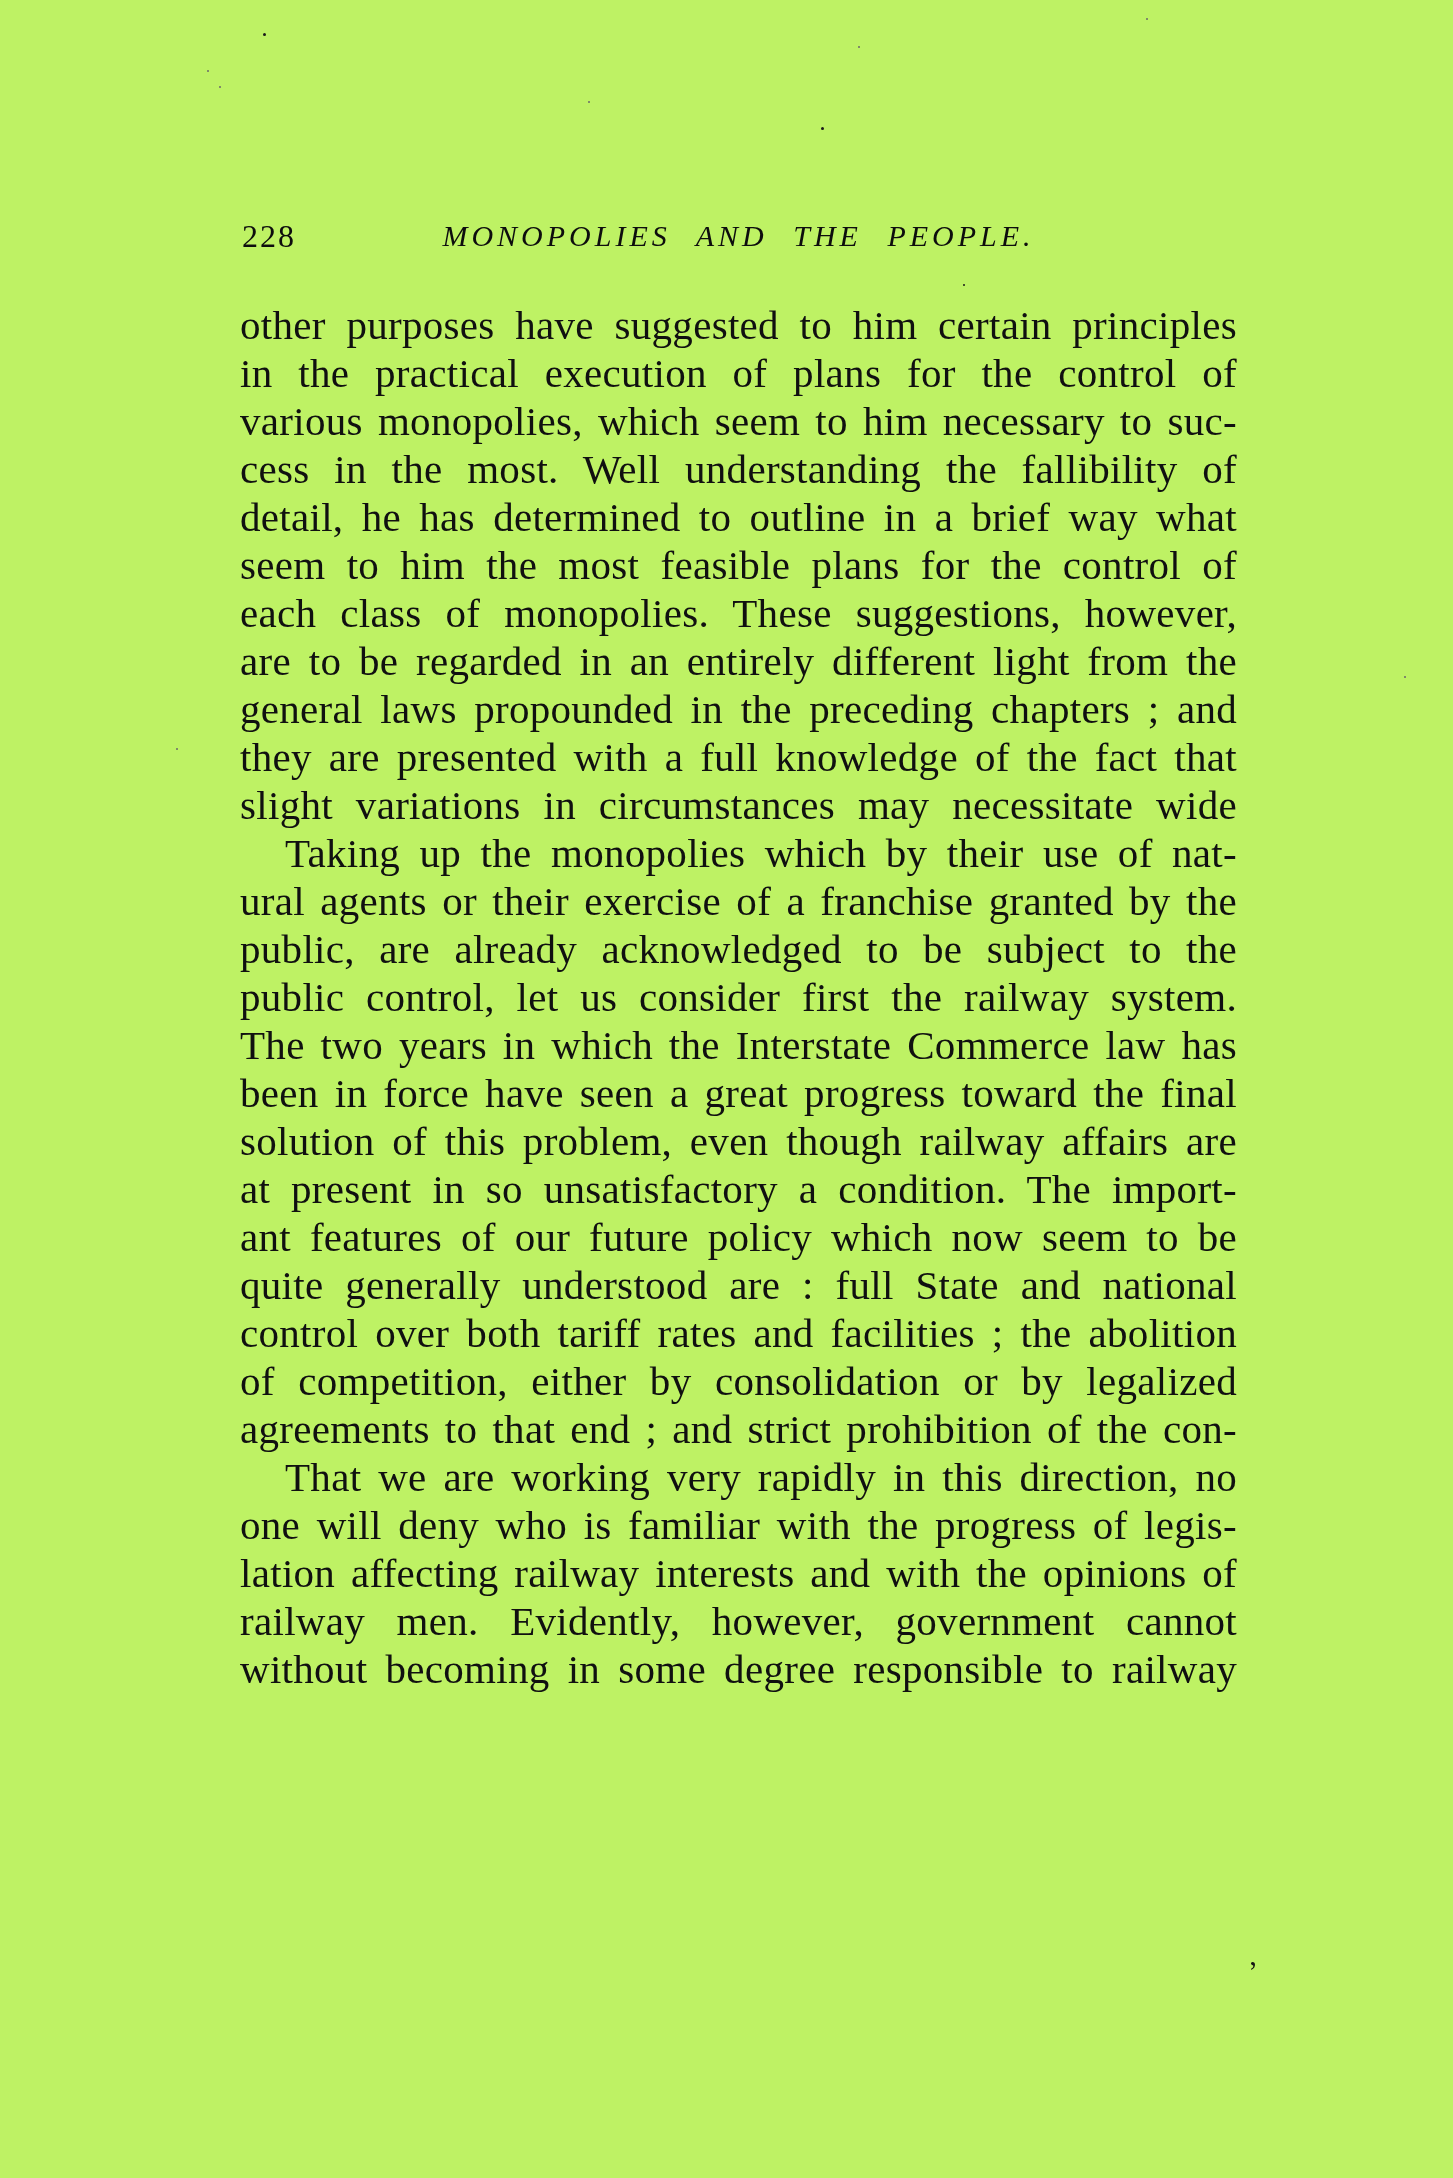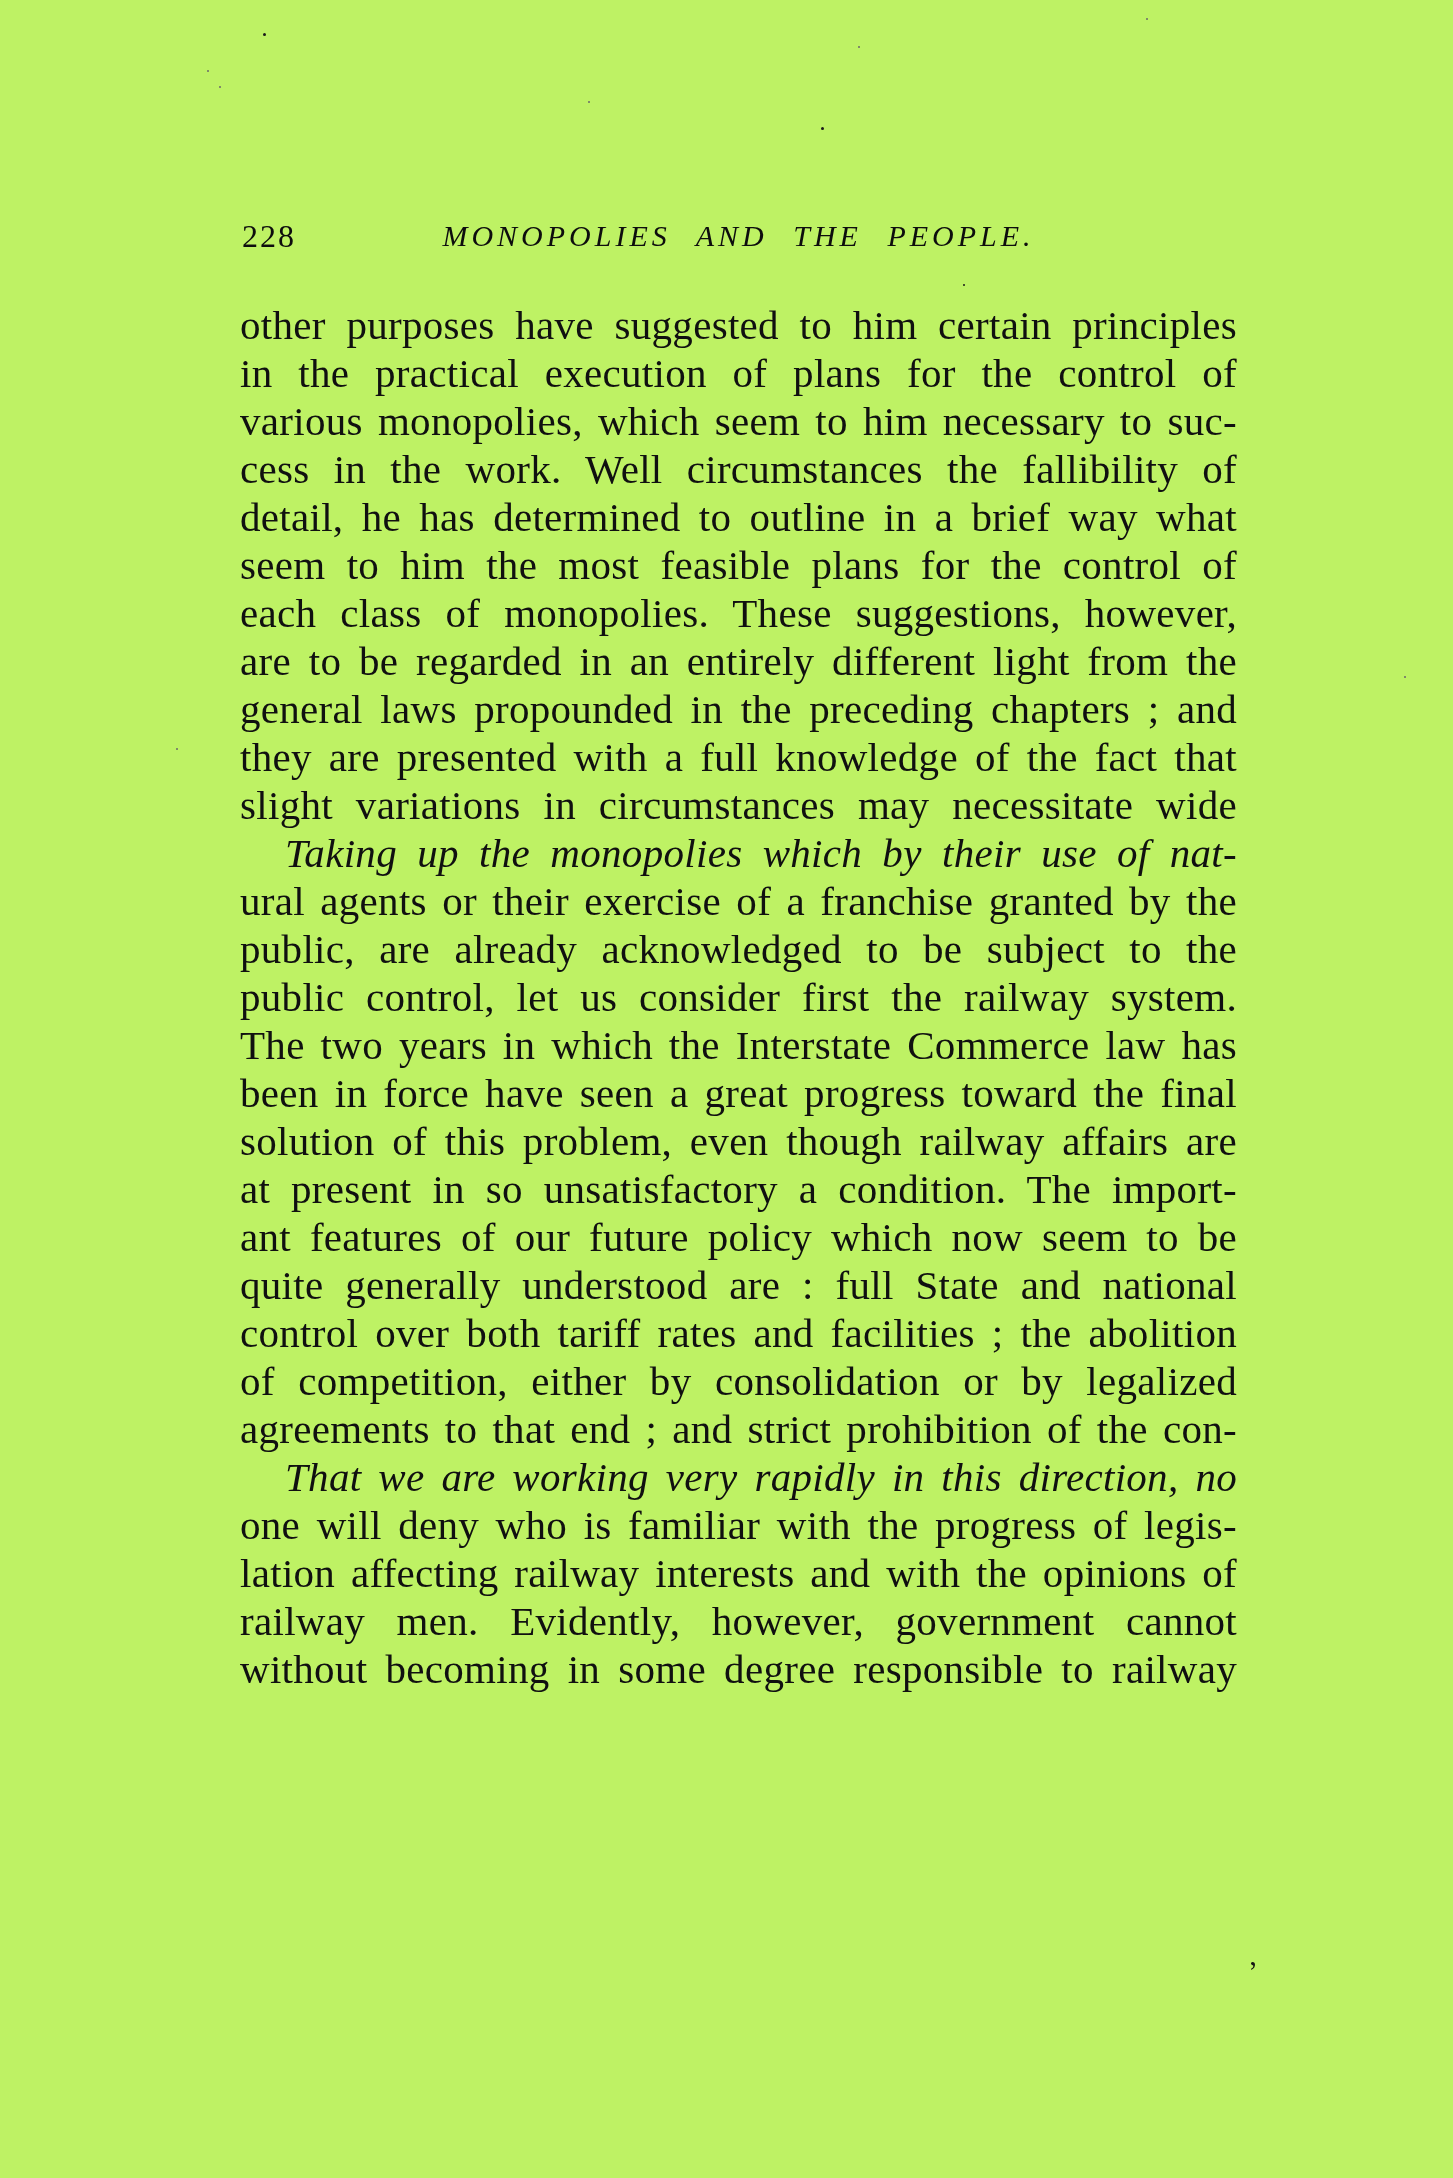--- a/index.html
+++ b/index.html
@@ -58,21 +58,20 @@
     text-align-last: justify;
     letter-spacing: 0.3px;
     white-space: nowrap-off;
     color: #101010;
   }
   .line.para-end {
     text-align-last: left;
   }
   .line.indent {
     text-indent: 45px;
-    font-style: italic;
   }
   .speckle {
     position: absolute;
     background: #1a1a1a;
     border-radius: 50%;
   }
   .speckle.faint { background: #6a6a6a; }
   .stray-comma {
     position: absolute;
     left: 1248px;
@@ -90,21 +89,21 @@
 
   <div class="running-head">
     <span class="page-number">228</span>
     <span class="running-title">MONOPOLIES AND THE PEOPLE.</span>
   </div>
 
   <div class="text-block">
       <div class="line">other purposes have suggested to him certain principles</div>
       <div class="line">in the practical execution of plans for the control of</div>
       <div class="line">various monopolies, which seem to him necessary to suc-</div>
-      <div class="line">cess in the work. Well circumstances the fallibility of</div>
+      <div class="line">cess in the most. Well understanding the fallibility of</div>
       <div class="line">detail, he has determined to outline in a brief way what</div>
       <div class="line">seem to him the most feasible plans for the control of</div>
       <div class="line">each class of monopolies. These suggestions, however,</div>
       <div class="line">are to be regarded in an entirely different light from the</div>
       <div class="line">general laws propounded in the preceding chapters ; and</div>
       <div class="line">they are presented with a full knowledge of the fact that</div>
       <div class="line">slight variations in circumstances may necessitate wide</div>
       <div class="line indent">Taking up the monopolies which by their use of nat-</div>
       <div class="line">ural agents or their exercise of a franchise granted by the</div>
       <div class="line">public, are already acknowledged to be subject to the</div>

